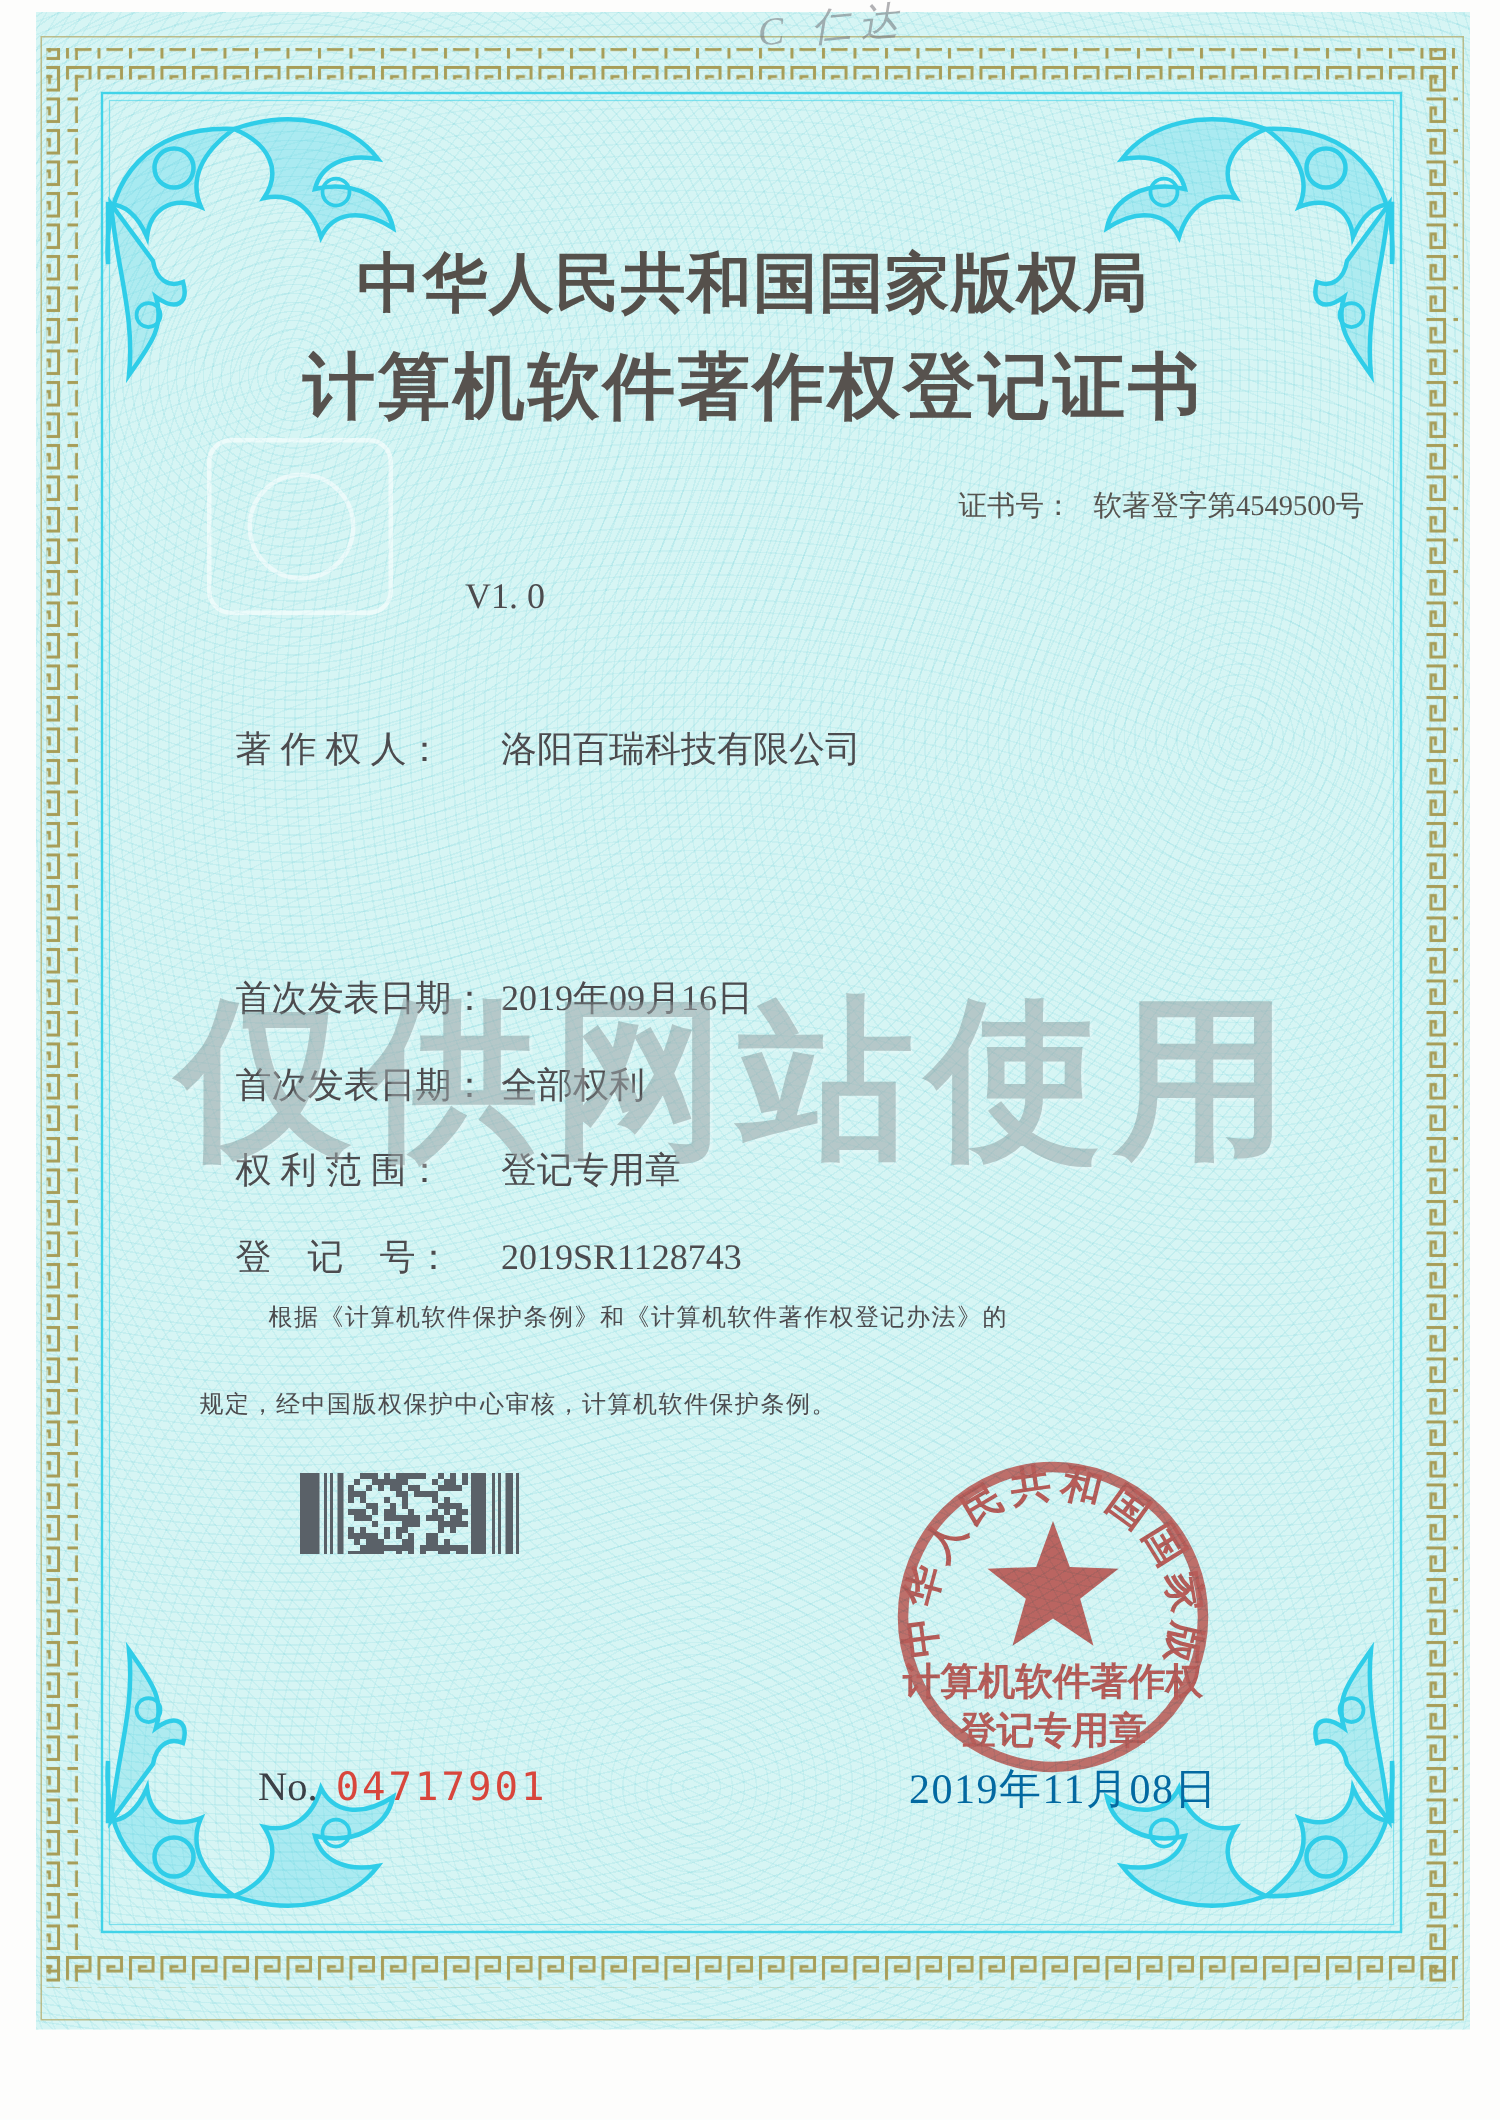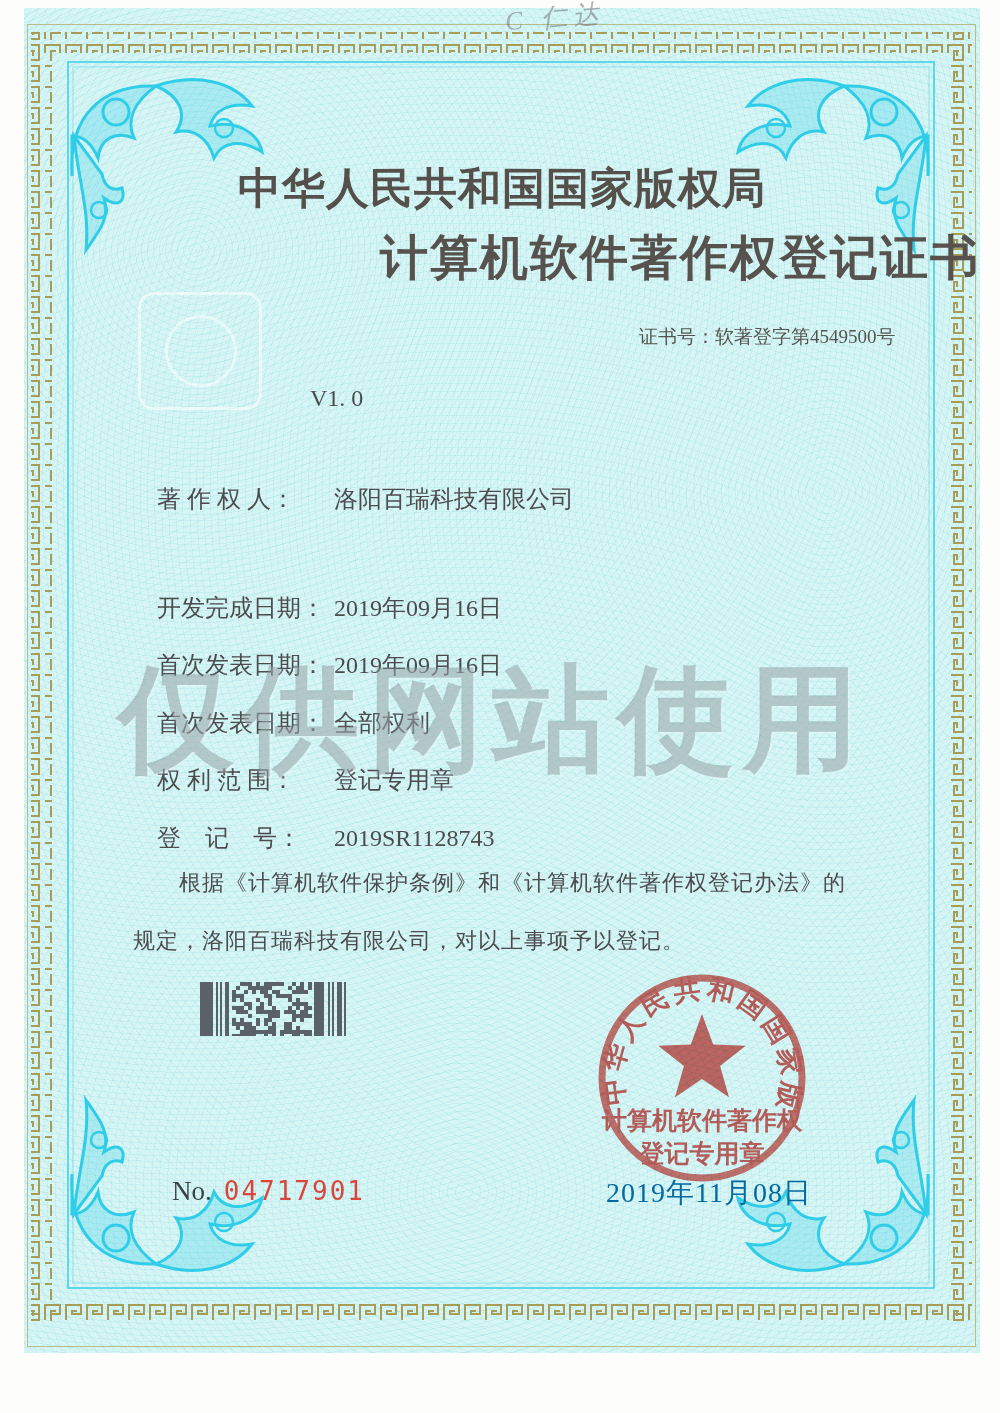--- a/index.html
+++ b/index.html
@@ -9,28 +9,28 @@
   .paper{position:absolute;left:24px;top:8px;width:956px;height:1345px;
          background-color:#d6f5f4;
          background-image:
            repeating-radial-gradient(circle at 18% 18%, rgba(80,196,208,.13) 0 1px, rgba(0,0,0,0) 1px 6px),
            repeating-radial-gradient(circle at 84% 36%, rgba(80,196,208,.11) 0 1px, rgba(0,0,0,0) 1px 7px),
            repeating-radial-gradient(circle at 46% 88%, rgba(80,196,208,.10) 0 1px, rgba(0,0,0,0) 1px 8px);}
   .decor{position:absolute;left:0;top:0;z-index:5;pointer-events:none;}
   .abs{position:absolute;z-index:10;}
   .authority{left:24px;top:160px;width:956px;text-align:center;font-size:43px;font-weight:700;
              letter-spacing:1px;color:#55504b;}
-  .cert-title{left:24px;top:226px;width:956px;text-align:right;font-size:48px;font-weight:700;
+  .cert-title{left:24px;top:226px;width:956px;text-align:center;font-size:48px;font-weight:700;
               letter-spacing:2px;color:#57524e;}
   .certno{left:620px;top:302px;font-size:19px;color:#55534f;white-space:pre;}
-  .certno .val{}
+  .certno .val{margin-left:14px;}
   .row{left:133px;font-size:24px;color:#4c4b4e;white-space:pre;}
   .row .lbl{display:inline-block;width:177px;white-space:pre;}
   .v2{left:310px;font-size:24px;color:#4c4b4e;text-align:right;}
-  .stmt{font-size:22px;letter-spacing:1px;color:#4c4b4e;white-space:pre;}
+  .stmt{font-size:16px;letter-spacing:1px;color:#4c4b4e;white-space:pre;}
   .watermark{left:118px;top:642px;z-index:50;font-family:"Liberation Sans", sans-serif;
              font-weight:700;font-size:116px;letter-spacing:9px;white-space:nowrap;
              color:rgba(122,136,138,.42);text-shadow:2px 2px 1px rgba(255,255,255,.25);}
   .serial{left:172px;top:1176px;font-size:27px;color:#3c4046;z-index:10;}
   .serial .num{font-family:"DejaVu Sans Mono", monospace;font-size:26px;letter-spacing:2px;
                color:#d8463c;margin-left:12px;text-align:right;}
   .issue-date{left:606px;top:1174px;font-size:28px;letter-spacing:1px;color:#0369a1;z-index:12;}
   .seal{left:580px;top:956px;z-index:30;opacity:.92;mix-blend-mode:multiply;}
   .ghost{left:138px;top:292px;width:118px;height:112px;border:3px solid rgba(255,255,255,.55);
          border-radius:16px;z-index:6;}
@@ -93,42 +93,39 @@
   <div class="abs certno">
     <span>证书号：</span><span class="val">软著登字第4549500号</span>
   </div>
 
   <div class="abs v2" style="top:385px">V1. 0</div>
 
   <div class="abs row" style="top:456px">
     <span class="lbl">著 作 权 人：</span><span>洛阳百瑞科技有限公司</span>
   </div>
 
-  <div class="abs row" style="top:565px">
-    <span class="lbl">开发完成日期：</span><span>2019年09月16日</span>
-  </div>
 
   <div class="abs row" style="top:622px">
     <span class="lbl">首次发表日期：</span><span>2019年09月16日</span>
   </div>
 
   <div class="abs row" style="top:680px">
     <span class="lbl">首次发表日期：</span><span>全部权利</span>
   </div>
 
   <div class="abs row" style="top:737px">
     <span class="lbl">权 利 范 围：</span><span>登记专用章</span>
   </div>
 
   <div class="abs row" style="top:795px">
     <span class="lbl">登　记　号：</span><span>2019SR1128743</span>
   </div>
 
   <div class="abs stmt" style="left:179px;top:868px">根据《计算机软件保护条例》和《计算机软件著作权登记办法》的</div>
-  <div class="abs stmt" style="left:133px;top:926px">规定，洛阳百瑞科技有限公司，对以上事项予以登记。</div>
+  <div class="abs stmt" style="left:133px;top:926px">规定，经中国版权保护中心审核，计算机软件保护条例。</div>
 
   <svg class="abs barcode" id="barcode" width="148" height="54" viewBox="0 0 148 54">
       <rect x="0" y="0" width="13" height="54" fill="#5a6168"></rect>
       <rect x="16" y="0" width="2" height="54" fill="#5a6168"></rect>
       <rect x="20" y="0" width="2" height="54" fill="#5a6168"></rect>
       <rect x="25" y="0" width="4" height="54" fill="#5a6168"></rect>
       <rect x="32" y="8" width="4" height="4" fill="#5a6168"></rect>
       <rect x="32" y="12" width="4" height="4" fill="#5a6168"></rect>
       <rect x="32" y="16" width="4" height="4" fill="#5a6168"></rect>
       <rect x="32" y="24" width="4" height="4" fill="#5a6168"></rect>

